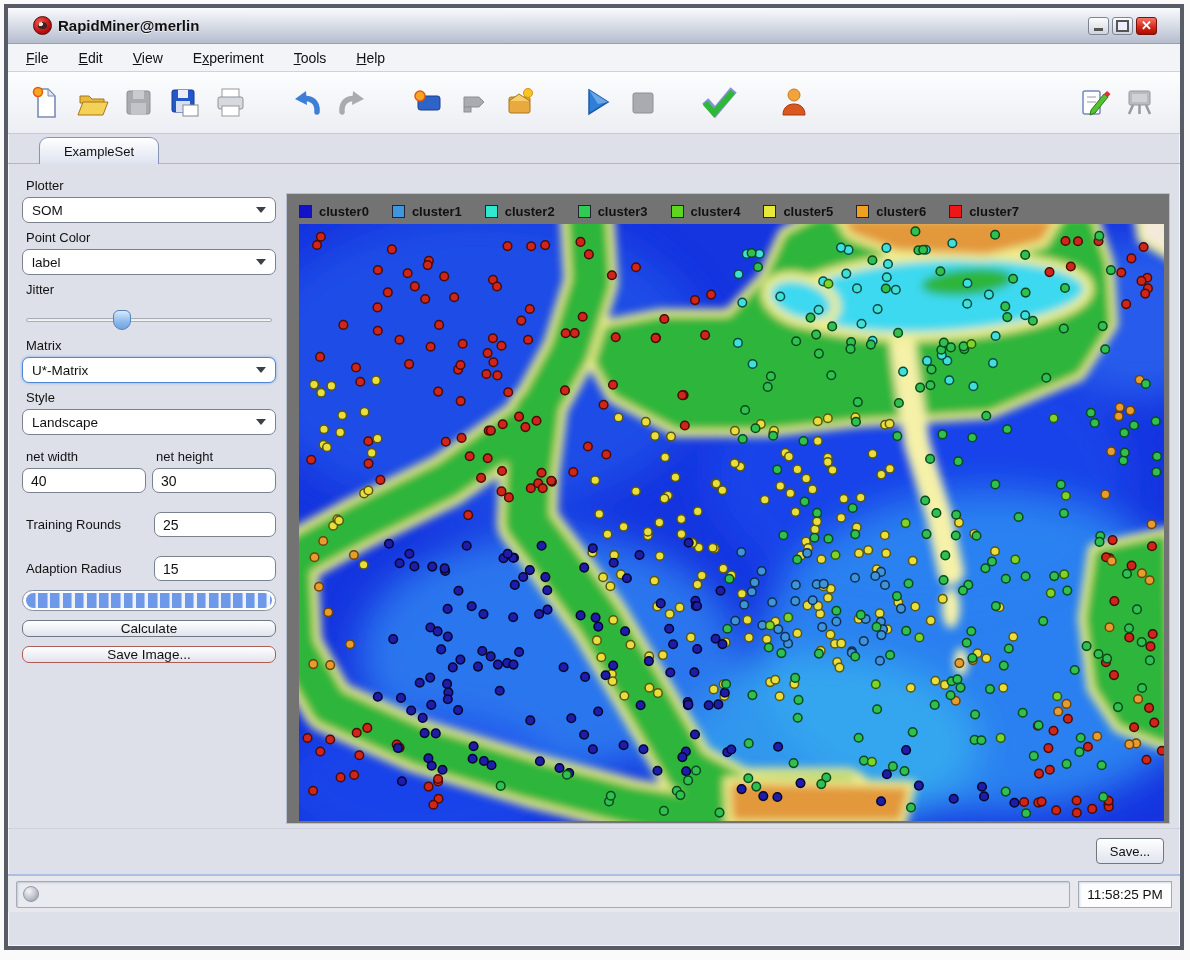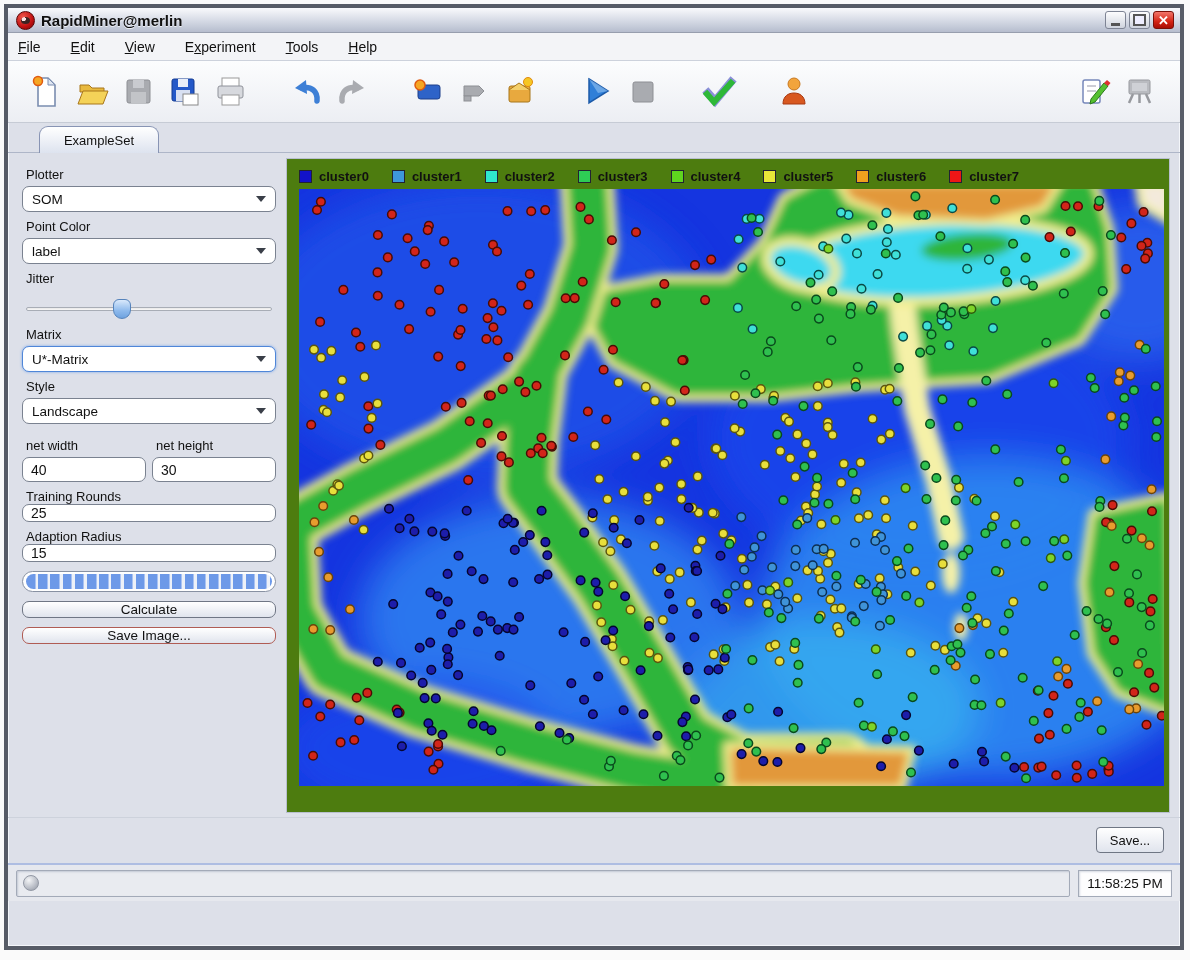--- a/index.html
+++ b/index.html
@@ -1,35 +1,35 @@
 <!DOCTYPE html>
 <html><head>
 <meta charset="utf-8">
 <style>
   * { margin:0; padding:0; box-sizing:border-box; }
   html,body { width:1190px; height:960px; background:#fafafa; font-family:"Liberation Sans",sans-serif; overflow:hidden; }
   .window{ position:absolute; left:4px; top:4px; width:1180px; height:946px;
     border:4px solid #565b66; background:#dde0e9; box-shadow:inset 0 0 0 1px #f4f6fa; }
   
-  .titlebar{ height:25px; display:flex; align-items:center; padding:0 6px;
+  .titlebar{ height:36px; display:flex; align-items:center; padding:0 23px;
     background:linear-gradient(#f9fafc,#d4d9e4 55%,#b6bdce); border-bottom:1px solid #979eae; }
   .logo{ width:19px; height:19px; border-radius:50%; margin:0 6px 0 2px;
     background:radial-gradient(circle at 35% 30%, #f0564a, #c01010 60%, #7a0606); border:1px solid #5a0505; position:relative;}
   .logo::after{content:""; position:absolute; left:4px; top:5px; width:9px; height:7px; border-radius:50%;
     background:radial-gradient(circle at 30% 30%, #fff 0 25%, #222 30%); opacity:.85;}
   .title-text{ font-size:15px; font-weight:bold; color:#101010; text-shadow:0 1px 0 #ffffffaa; }
   .winbtns{ margin-left:auto; display:flex; gap:3px; }
   .winbtn{ width:21px; height:18px; border:1px solid #7e8494; border-radius:3px;
     background:linear-gradient(#fdfdfe,#cfd4de); display:flex; align-items:center; justify-content:center;
     font-size:10px; color:#333; }
   .winbtn.min::after{content:""; width:9px; height:3px; background:#555; margin-top:8px;}
   .winbtn.max::after{content:""; width:9px; height:8px; border:2px solid #555; background:#eef;}
   .winbtn.close{ background:linear-gradient(#f2766b,#d42313 60%,#a80d04); border-color:#7a1008; color:#fff; font-weight:bold; font-size:13px;}
   
-  .menubar{ height:28px; display:flex; align-items:center; background:#f3f4f7; border-bottom:1px solid #cdd2dc; padding-left:0; }
+  .menubar{ height:28px; display:flex; align-items:center; background:#f3f4f7; border-bottom:1px solid #cdd2dc; padding-left:8px; }
   .menu-item{ font-size:14px; color:#111; padding:3px 10px; margin-right:10px; cursor:default; }
   .menu-item u{ text-decoration:underline; }
   
   .toolbar{ height:62px; display:flex; align-items:center; padding:0 16px;
     background:linear-gradient(#fcfdfe,#eceef3); border-bottom:1px solid #c6cbd5; }
   .tbtn{ width:46px; height:46px; display:flex; align-items:center; justify-content:center; border-radius:5px; }
   .tbtn svg{ width:36px; height:36px; }
   .tgap{ width:30px; }
   .tspacer{ flex:1; }
   
@@ -53,30 +53,30 @@
   .dropdown.focused{ border-color:#4f86d8; box-shadow:0 0 3px #7aa6e8; }
   .dd-arrow{ margin-left:auto; width:0; height:0; border-left:5px solid transparent; border-right:5px solid transparent; border-top:6px solid #3a3f48; }
   .slider{ position:relative; height:22px; margin:12px 4px 2px 4px; }
   .slider .track{ position:absolute; left:0; right:0; top:9px; height:4px; background:linear-gradient(#e8e8e8,#f8f8f8); border:1px solid #a8adb6; border-radius:3px; }
   .slider .thumb{ position:absolute; top:1px; width:18px; height:20px; margin-left:-9px;
     background:linear-gradient(#d9e9fb,#8db9ec 60%,#6fa3e0); border:1px solid #5583bb; border-radius:6px 6px 9px 9px; }
   .field{ height:25px; border:1.5px solid #7a8290; border-radius:7px; background:#fff; font-size:14px; color:#111;
     padding:0 8px; width:100%; font-family:"Liberation Sans",sans-serif; outline:none; }
   .two-col{ display:flex; gap:6px; }
   .two-col > div{ flex:1; }
-  .lrow{ display:flex; margin-top:7px;flex-direction:column; }
+  .lrow{ display:flex; align-items:center; margin-top:19px; }
   .lrow .sb-label{ margin:0 0 0 4px; width:128px; flex:none; }
   .lrow .field{ flex:1; }
   .progress{ height:21px; margin-top:9px; border:1.5px solid #8891a2; border-radius:11px; background:#fff; padding:2px 3px; }
   .progress .pfill{ height:100%; border-radius:8px; overflow:hidden;
     background:repeating-linear-gradient(90deg,#6d99e8 0 8.5px,#a9c2f2 8.5px 9.5px,#edf1f8 9.5px 12.2px); }
   .sb-btn{ width:100%; height:17px; margin-top:9px; border:1.2px solid #6f7684; border-radius:7px;
     background:linear-gradient(#ffffff,#e0e4ed); font-size:13.5px; color:#111; font-family:"Liberation Sans",sans-serif; }
   .sb-btn.red{ border-color:#b05c54; }
-  .mainpanel{ flex:1; background:#4d7c0f; border:1px solid #b8bfce; padding:6px 0 0 12px; overflow:hidden; }
+  .mainpanel{ flex:1; background:#737373; border:1px solid #b8bfce; padding:6px 0 0 12px; overflow:hidden;margin-top:24px; }
   .legend{ height:22px; display:flex; align-items:center; gap:0; margin-bottom:2px; }
   .legend-item{ display:flex; align-items:center; margin-right:23px; font-size:13px; font-weight:bold; color:#111; }
   .legend-swatch{ width:13px; height:13px; border:1px solid #223; margin-right:7px; }
   
   .footerstrip{ height:46px; position:relative; border-top:1px solid #cdd2dc; }
   .save-btn{ position:absolute; right:16px; top:9px; width:68px; height:26px; border:1.2px solid #6f7684; border-radius:4px;
     background:linear-gradient(#ffffff,#e0e4ed); font-size:13px; color:#111; font-family:"Liberation Sans",sans-serif;}
   .statusbar{ height:38px; border-top:2px solid #aebde2; background:#e6e8ee; display:flex; align-items:center; padding:8px 8px; gap:8px; }
   .status-left{ flex:1; height:27px; border:1px solid #a3aab8; border-radius:2px; box-shadow:inset 1px 1px 2px #c3c8d4;
     display:flex; align-items:center; padding:0 6px; background:#e9ebf0; }

